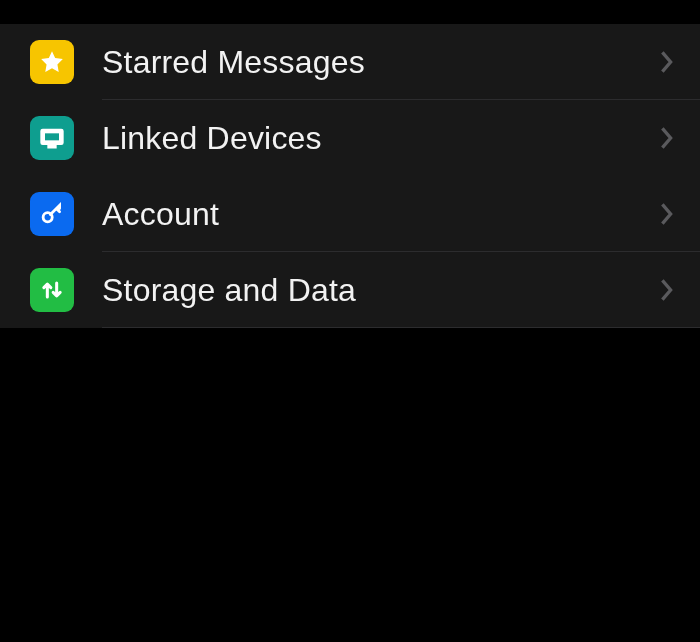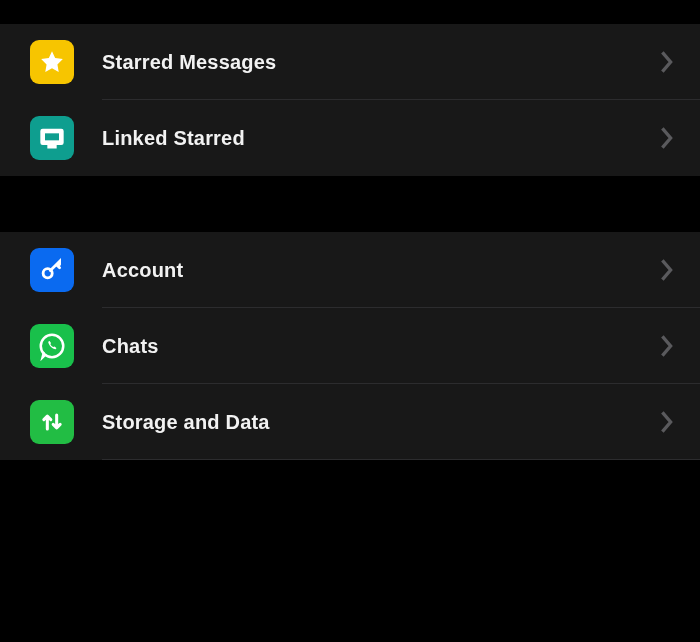--- a/index.html
+++ b/index.html
@@ -8,21 +8,21 @@
       font-family: -apple-system, BlinkMacSystemFont, "Segoe UI", Helvetica, Arial, sans-serif;
       width: 700px;
       height: 642px;
       overflow: hidden;
     }
     .section {
       background: #181818;
       margin: 0;
     }
     .section-top { margin-top: 24px; }
-    .section-bottom { margin-top: 56px; }
+    .section-bottom { }
     .row {
       display: flex;
       align-items: center;
       height: 76px;
       padding: 0 24px 0 30px;
       position: relative;
     }
     .row-inner {
       display: flex;
       align-items: center;
@@ -34,22 +34,22 @@
       height: 44px;
       border-radius: 9px;
       display: flex;
       align-items: center;
       justify-content: center;
       flex-shrink: 0;
       margin-right: 28px;
     }
     .label {
       color: #f2f2f2;
-      font-size: 20px;
-      font-weight: 700;
+      font-size: 32px;
+      font-weight: 400;
       flex: 1;
       letter-spacing: 0.2px;
     }
     .chevron {
       color: #5a5a5d;
       display: flex;
       align-items: center;
       margin-right: 2px;
     }
     .divider {
@@ -101,21 +101,21 @@
 
   <div class="row">
     <div class="row-inner">
       <div class="icon-box bg-teal">
         <svg width="28" height="28" viewBox="0 0 24 24" fill="none" stroke="#fff" stroke-width="2">
             <rect x="3" y="5" width="18" height="12" rx="1" fill="#fff"></rect>
             <rect x="5" y="7" width="14" height="8" fill="#0e9e8f"></rect>
             <rect x="9" y="18" width="6" height="2" fill="#fff"></rect>
           </svg>
       </div>
-      <span class="label">Linked Starred</span>
+      <span class="label">Linked Devices</span>
       <span class="chevron">
         <svg width="15" height="22" viewBox="0 0 10 16" fill="none" stroke="#5a5a5d" stroke-width="2.4">
             <path d="M2 1l6 7-6 7"></path>
           </svg>
       </span>
     </div>
   </div>
 
 </div>
 
@@ -133,38 +133,20 @@
       <span class="chevron">
         <svg width="15" height="22" viewBox="0 0 10 16" fill="none" stroke="#5a5a5d" stroke-width="2.4">
             <path d="M2 1l6 7-6 7"></path>
           </svg>
       </span>
     </div>
     <div class="divider"></div>
   </div>
 
 
-  <div class="row">
-    <div class="row-inner">
-      <div class="icon-box bg-green">
-        <svg width="30" height="30" viewBox="0 0 24 24" fill="none">
-            <circle cx="12" cy="12" r="9" stroke="#fff" stroke-width="2" fill="none"></circle>
-            <path d="M6.5 19 L4.5 21 L5.5 17" stroke="#fff" stroke-width="2" fill="#fff"></path>
-            <path d="M9 9c0 0 0.5 2 2 3.5s3.5 2 3.5 2c0.5 0 1-0.5 1-1l-1.5-1.2-1 0.5c-1-0.5-1.8-1.3-2.3-2.3l0.5-1L10 8c-0.5 0-1 0.5-1 1z" fill="#fff"></path>
-          </svg>
-      </div>
-      <span class="label">Chats</span>
-      <span class="chevron">
-        <svg width="15" height="22" viewBox="0 0 10 16" fill="none" stroke="#5a5a5d" stroke-width="2.4">
-            <path d="M2 1l6 7-6 7"></path>
-          </svg>
-      </span>
-    </div>
-    <div class="divider"></div>
-  </div>
 
 
   <div class="row">
     <div class="row-inner">
       <div class="icon-box bg-green2">
         <svg width="28" height="28" viewBox="0 0 24 24" fill="none" stroke="#fff" stroke-width="2.6" stroke-linecap="round" stroke-linejoin="round">
             <path d="M8 18V7M5 10l3-3 3 3"></path>
             <path d="M16 6v11M13 14l3 3 3-3"></path>
           </svg>
       </div>

